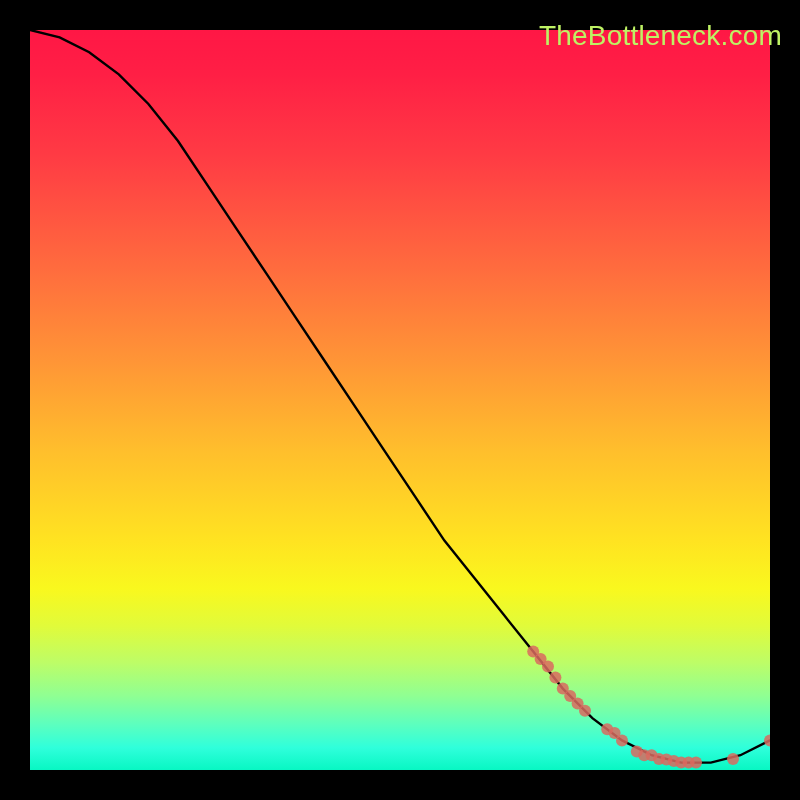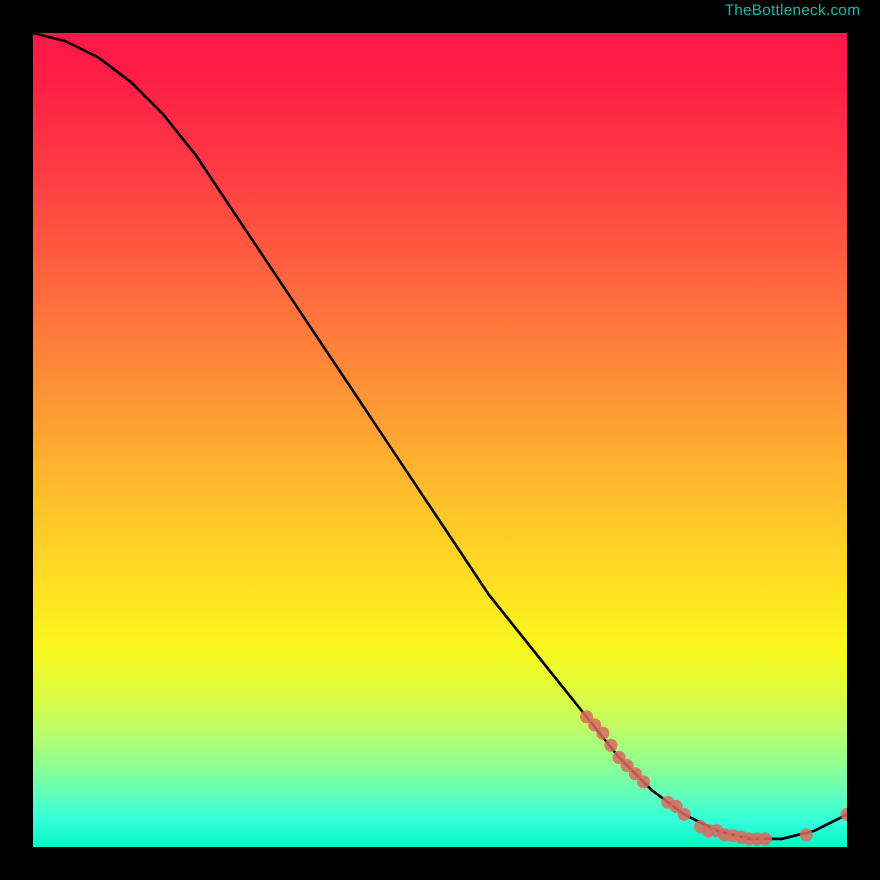--- a/index.html
+++ b/index.html
@@ -6,24 +6,24 @@
   body {
     width: 800px;
     height: 800px;
     background: #000;
     position: relative;
     overflow: hidden;
     font-family: Arial, Helvetica, sans-serif;
   }
   .watermark {
     position: absolute;
-    top: 1px;
+    top: 20px;
     right: 18px;
-    color: #14b8a6;
-    font-size: 14px;
+    color: #bef264;
+    font-size: 28px;
     font-weight: 400;
     letter-spacing: 0.2px;
     z-index: 10;
   }
   .plot-area {
     position: absolute;
     left: 30px;
     top: 30px;
     width: 740px;
     height: 740px;

